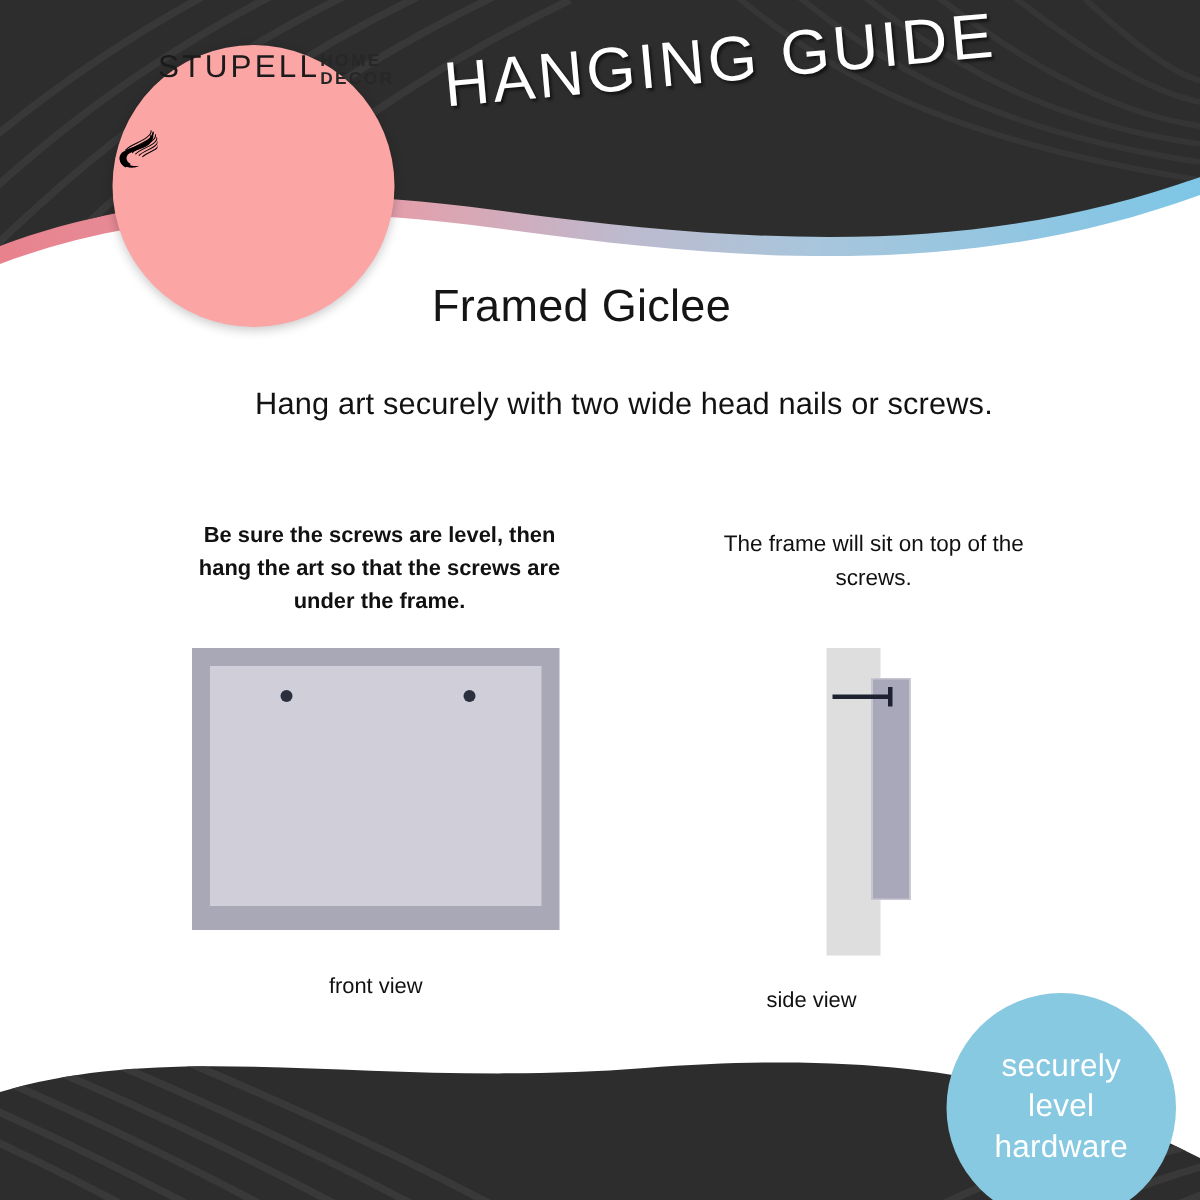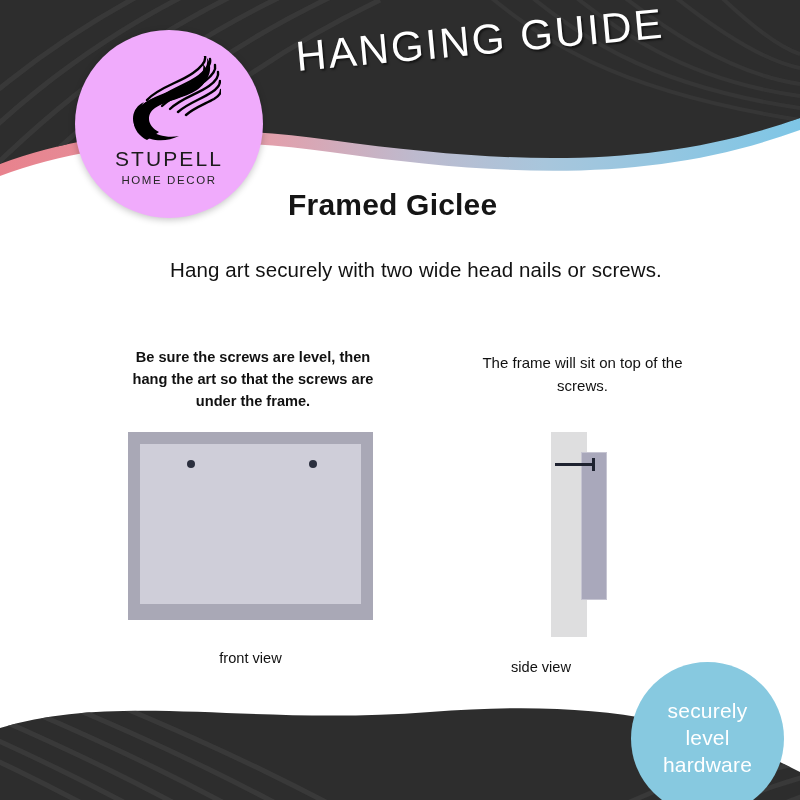--- a/index.html
+++ b/index.html
@@ -39,47 +39,46 @@
   .wave-svg { display: block; }
 
   
   .logo-badge {
     position: absolute;
     left: 75px;
     top: 30px;
     width: 188px;
     height: 188px;
     border-radius: 50%;
-    background: #f0abfc;
+    background: #fca5a5;
     box-shadow: 0 2px 7px rgba(0,0,0,0.22);
     z-index: 6;
     display: flex;
-    flex-direction: column;
-    align-items: center;
+    flex-direction: row;
     justify-content: flex-start;
   }
   .logo-mark {
     margin-top: 26px;
     width: 104px;
     height: 88px;
   }
   .logo-word {
     margin-top: 4px;
     font-size: 21px;
     letter-spacing: 2.1px;
     color: #1b1b1b;
     font-weight: 400;
     line-height: 1;
   }
   .logo-sub {
     margin-top: 6px;
     font-size: 11.5px;
     letter-spacing: 1.6px;
     color: #272727;
-    font-weight: 400;
+    font-weight: 700;
     line-height: 1;
   }
 
   
   .guide-title {
     position: absolute;
     left: 296px;
     top: 33px;
     width: 400px;
     transform: rotate(-5.2deg);
@@ -92,21 +91,21 @@
     white-space: nowrap;
     z-index: 5;
   }
 
   
   .product-type {
     position: absolute;
     left: 288px;
     top: 188px;
     font-size: 30px;
-    font-weight: 700;
+    font-weight: 400;
     color: #151515;
     letter-spacing: 0.2px;
     white-space: nowrap;
   }
   .lead-line {
     position: absolute;
     left: 16px;
     top: 258px;
     width: 800px;
     text-align: center;

